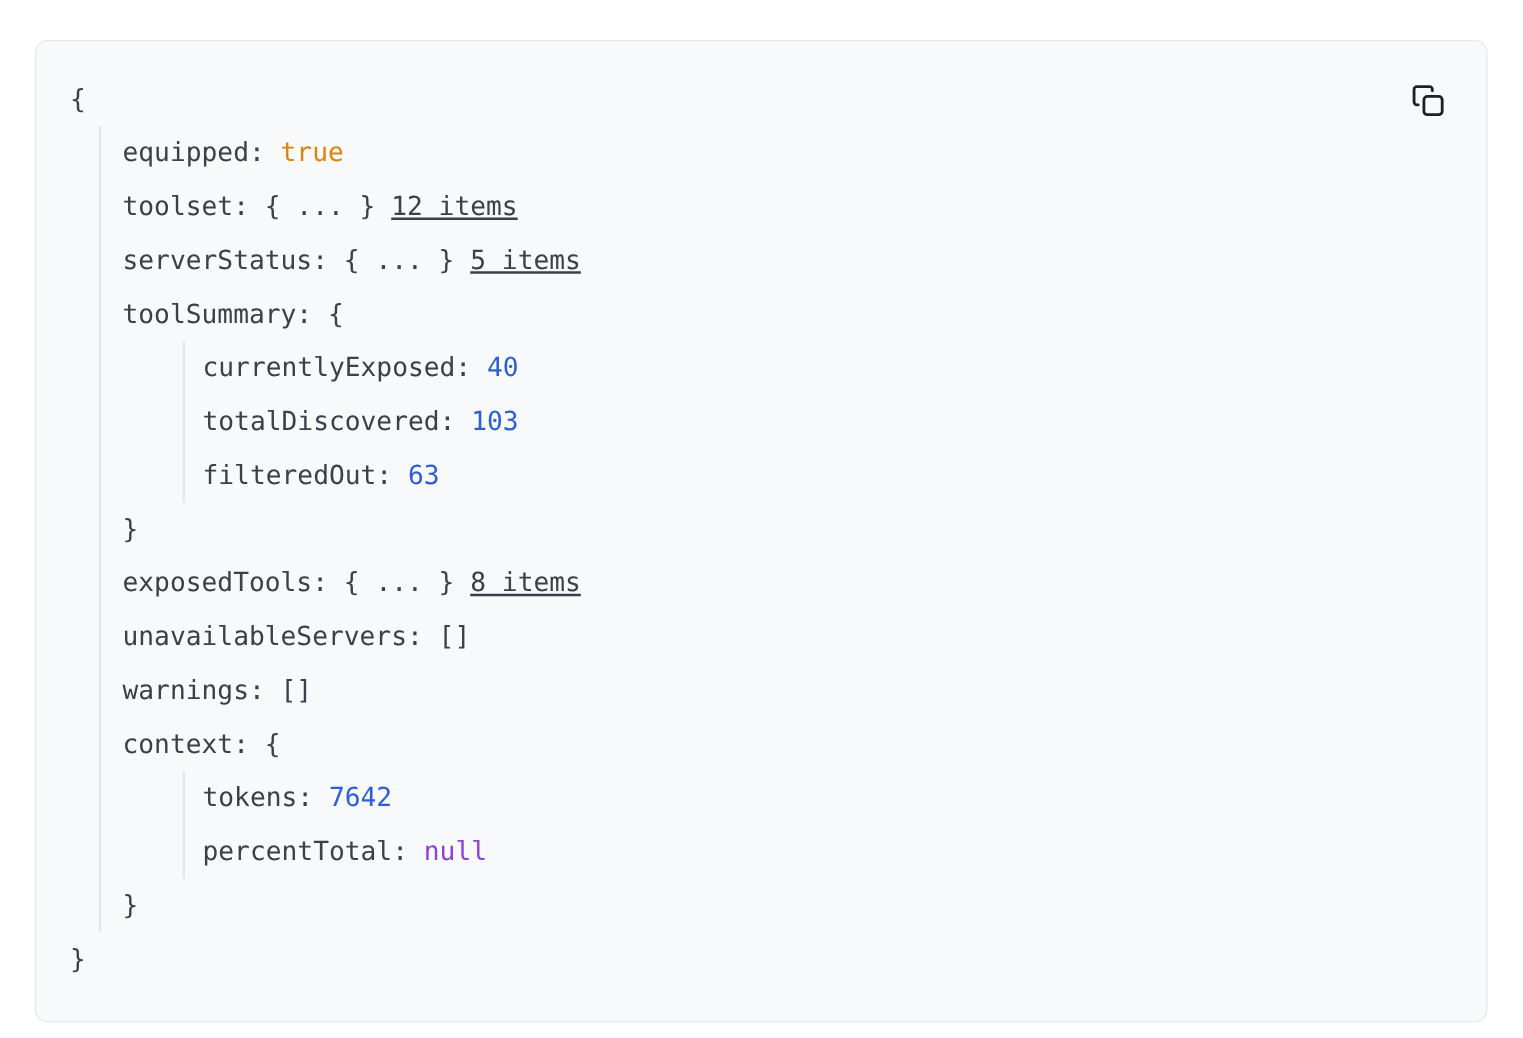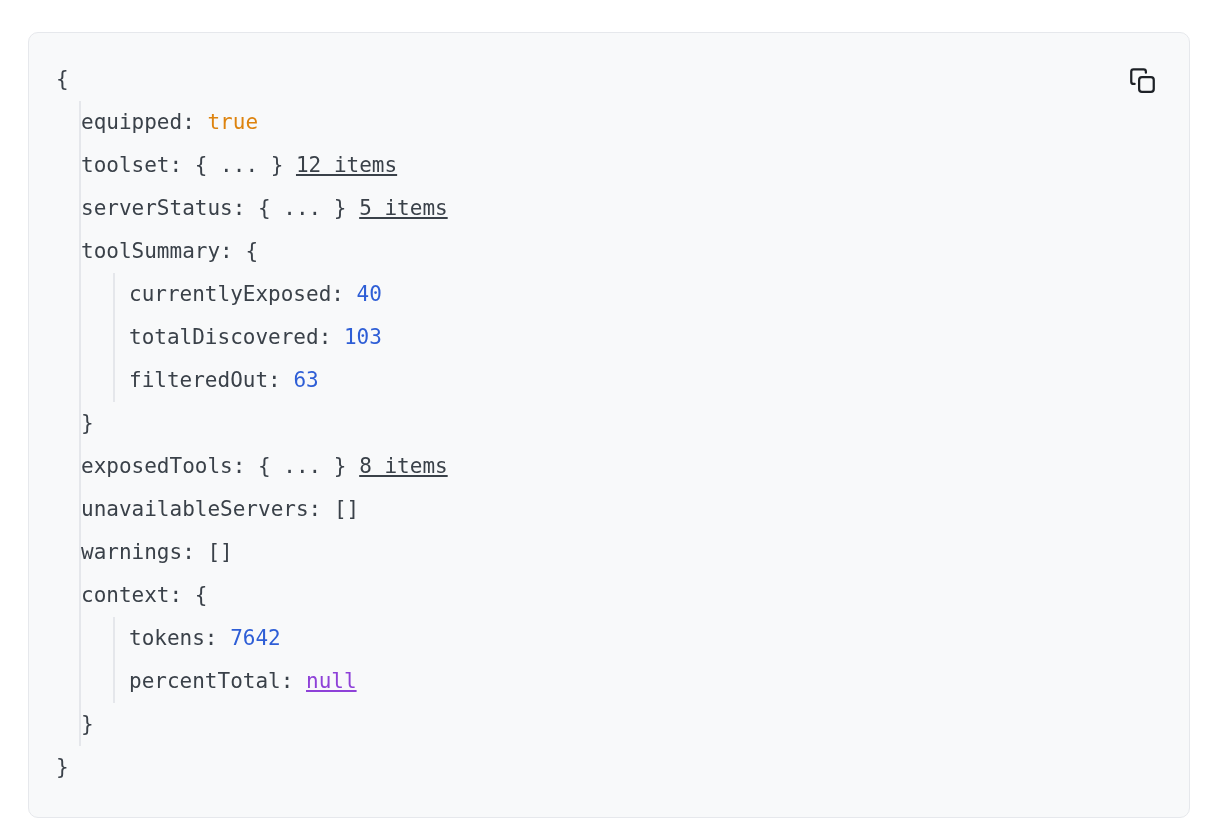--- a/index.html
+++ b/index.html
@@ -32,28 +32,28 @@
     padding: 25px 40px 20px 27px;
     font-size: 21px;
     line-height: 43px;
     color: var(--key-color, #3a4149);
     white-space: pre;
   }
   .line { height: 43px; }
   .block {
     border-left: 2px solid var(--guide-color, #e5e7eb);
   }
-  .json-tree > .block { margin-left: 23px; }
-  .block .block { margin-left: 32px; padding-left: 14px; }
+  .json-tree > .block { margin-left: 23px; padding-left: 17px; }
+  .block .block { margin-left: 48px; padding-left: 14px; }
   .tok.key   { color: var(--key-color, #3a4149); }
   .tok.punct { color: var(--punct-color, #3a4149); }
   .tok.items { color: var(--items-color, #3a4149); text-decoration: underline; }
   .tok.boolean { color: var(--bool-color, #dd830e); }
   .tok.number  { color: var(--num-color, #2e5ed6); }
-  .tok.null    { color: var(--null-color, #8e41d8); text-decoration: underline; }
+  .tok.null    { color: var(--null-color, #8e41d8); }
 </style>
 </head>
 <body>
 
 <div class="card">
   <button class="copy-btn" title="Copy">
     <svg width="27" height="27" viewBox="0 0 24 24" fill="none" stroke="#1d2126" stroke-width="2" stroke-linecap="round" stroke-linejoin="round">
       <rect x="9" y="9" width="13" height="13" rx="2.5"></rect>
       <path d="M5 15H4a2 2 0 0 1-2-2V4a2 2 0 0 1 2-2h9a2 2 0 0 1 2 2v1"></path>
     </svg>

